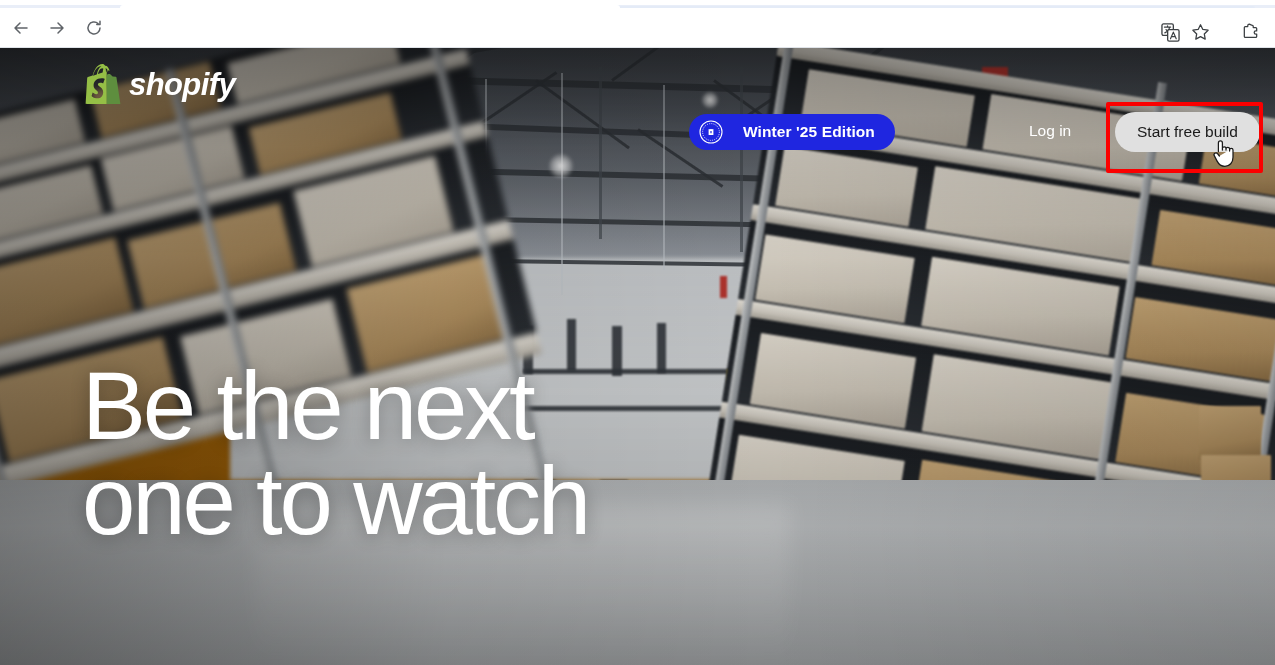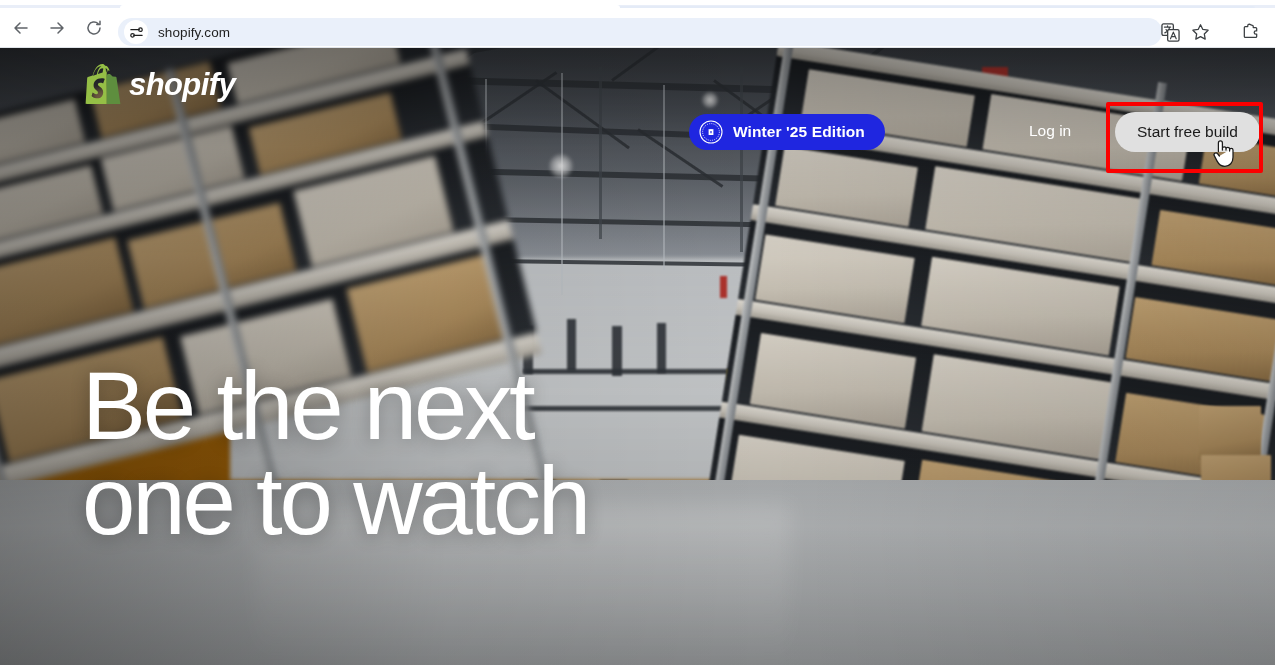--- a/index.html
+++ b/index.html
@@ -205,21 +205,21 @@
   .nav-item {
     display:flex; align-items:center; gap:6px;
     padding:6px 14px; color:#ffffff; white-space:nowrap;
   }
   .chev { width:11px; height:7px; display:block; }
 
   #promo-pill {
     position:absolute; left:689px; top:66px;
     height:36px; padding:0 20px 0 10px;
     background:#1f26e0; border-radius:18px;
-    display:flex; align-items:center; gap:10px;
+    display:flex; align-items:center; gap:20px;
   }
   #promo-badge-icon { width:24px; height:24px; display:block; flex:0 0 auto; }
   #promo-label {
     font-size:15.5px; font-weight:bold; color:#ffffff; white-space:nowrap;
     letter-spacing:.1px;
   }
 
   #login-link {
     position:absolute; left:1029px; top:74px;
     font-size:15.5px; color:#ffffff; white-space:nowrap;
@@ -286,31 +286,20 @@
       </svg>
     </div>
 
     <div class="nav-btn" id="reload-button">
       <svg width="18" height="18" viewBox="0 0 18 18">
         <path d="M15 9a6 6 0 1 1-1.9-4.4" fill="none" stroke="#5f6368" stroke-width="1.5" stroke-linecap="round"></path>
         <path d="M15 2.2V5.4h-3.2" fill="none" stroke="#5f6368" stroke-width="1.5" stroke-linecap="round" stroke-linejoin="round"></path>
       </svg>
     </div>
 
-    <div id="omnibox">
-      <div id="site-info-button">
-        <svg width="15" height="15" viewBox="0 0 16 16">
-          <line x1="2" y1="5" x2="11" y2="5" stroke="#1f1f1f" stroke-width="1.3" stroke-linecap="round"></line>
-          <line x1="5" y1="11" x2="14" y2="11" stroke="#1f1f1f" stroke-width="1.3" stroke-linecap="round"></line>
-          <circle cx="12.2" cy="5" r="1.9" fill="none" stroke="#1f1f1f" stroke-width="1.3"></circle>
-          <circle cx="3.8" cy="11" r="1.9" fill="none" stroke="#1f1f1f" stroke-width="1.3"></circle>
-        </svg>
-      </div>
-      <span id="url-text" title="shopify.com">shopify.com</span>
-    </div>
 
     <div id="translate-button">
       <svg width="19" height="19" viewBox="0 0 20 20">
         <rect x="1" y="1" width="12" height="12" rx="1.6" fill="none" stroke="#3c4043" stroke-width="1.4"></rect>
         <path d="M3.6 4.3h6.6M6.9 4.3v-1.4M9 4.3s-.5 4.1-5 6.1M5.3 6.9c1.2 2.3 3 3.1 4.6 3.5" fill="none" stroke="#3c4043" stroke-width="1.25" stroke-linecap="round" stroke-linejoin="round"></path>
         <rect x="7" y="7" width="12" height="12" rx="1.6" fill="#ffffff" stroke="#3c4043" stroke-width="1.4"></rect>
         <path d="M10 16.6 13 9.6l3 7M11 14.4h4" fill="none" stroke="#3c4043" stroke-width="1.25" stroke-linecap="round" stroke-linejoin="round"></path>
       </svg>
     </div>
 

